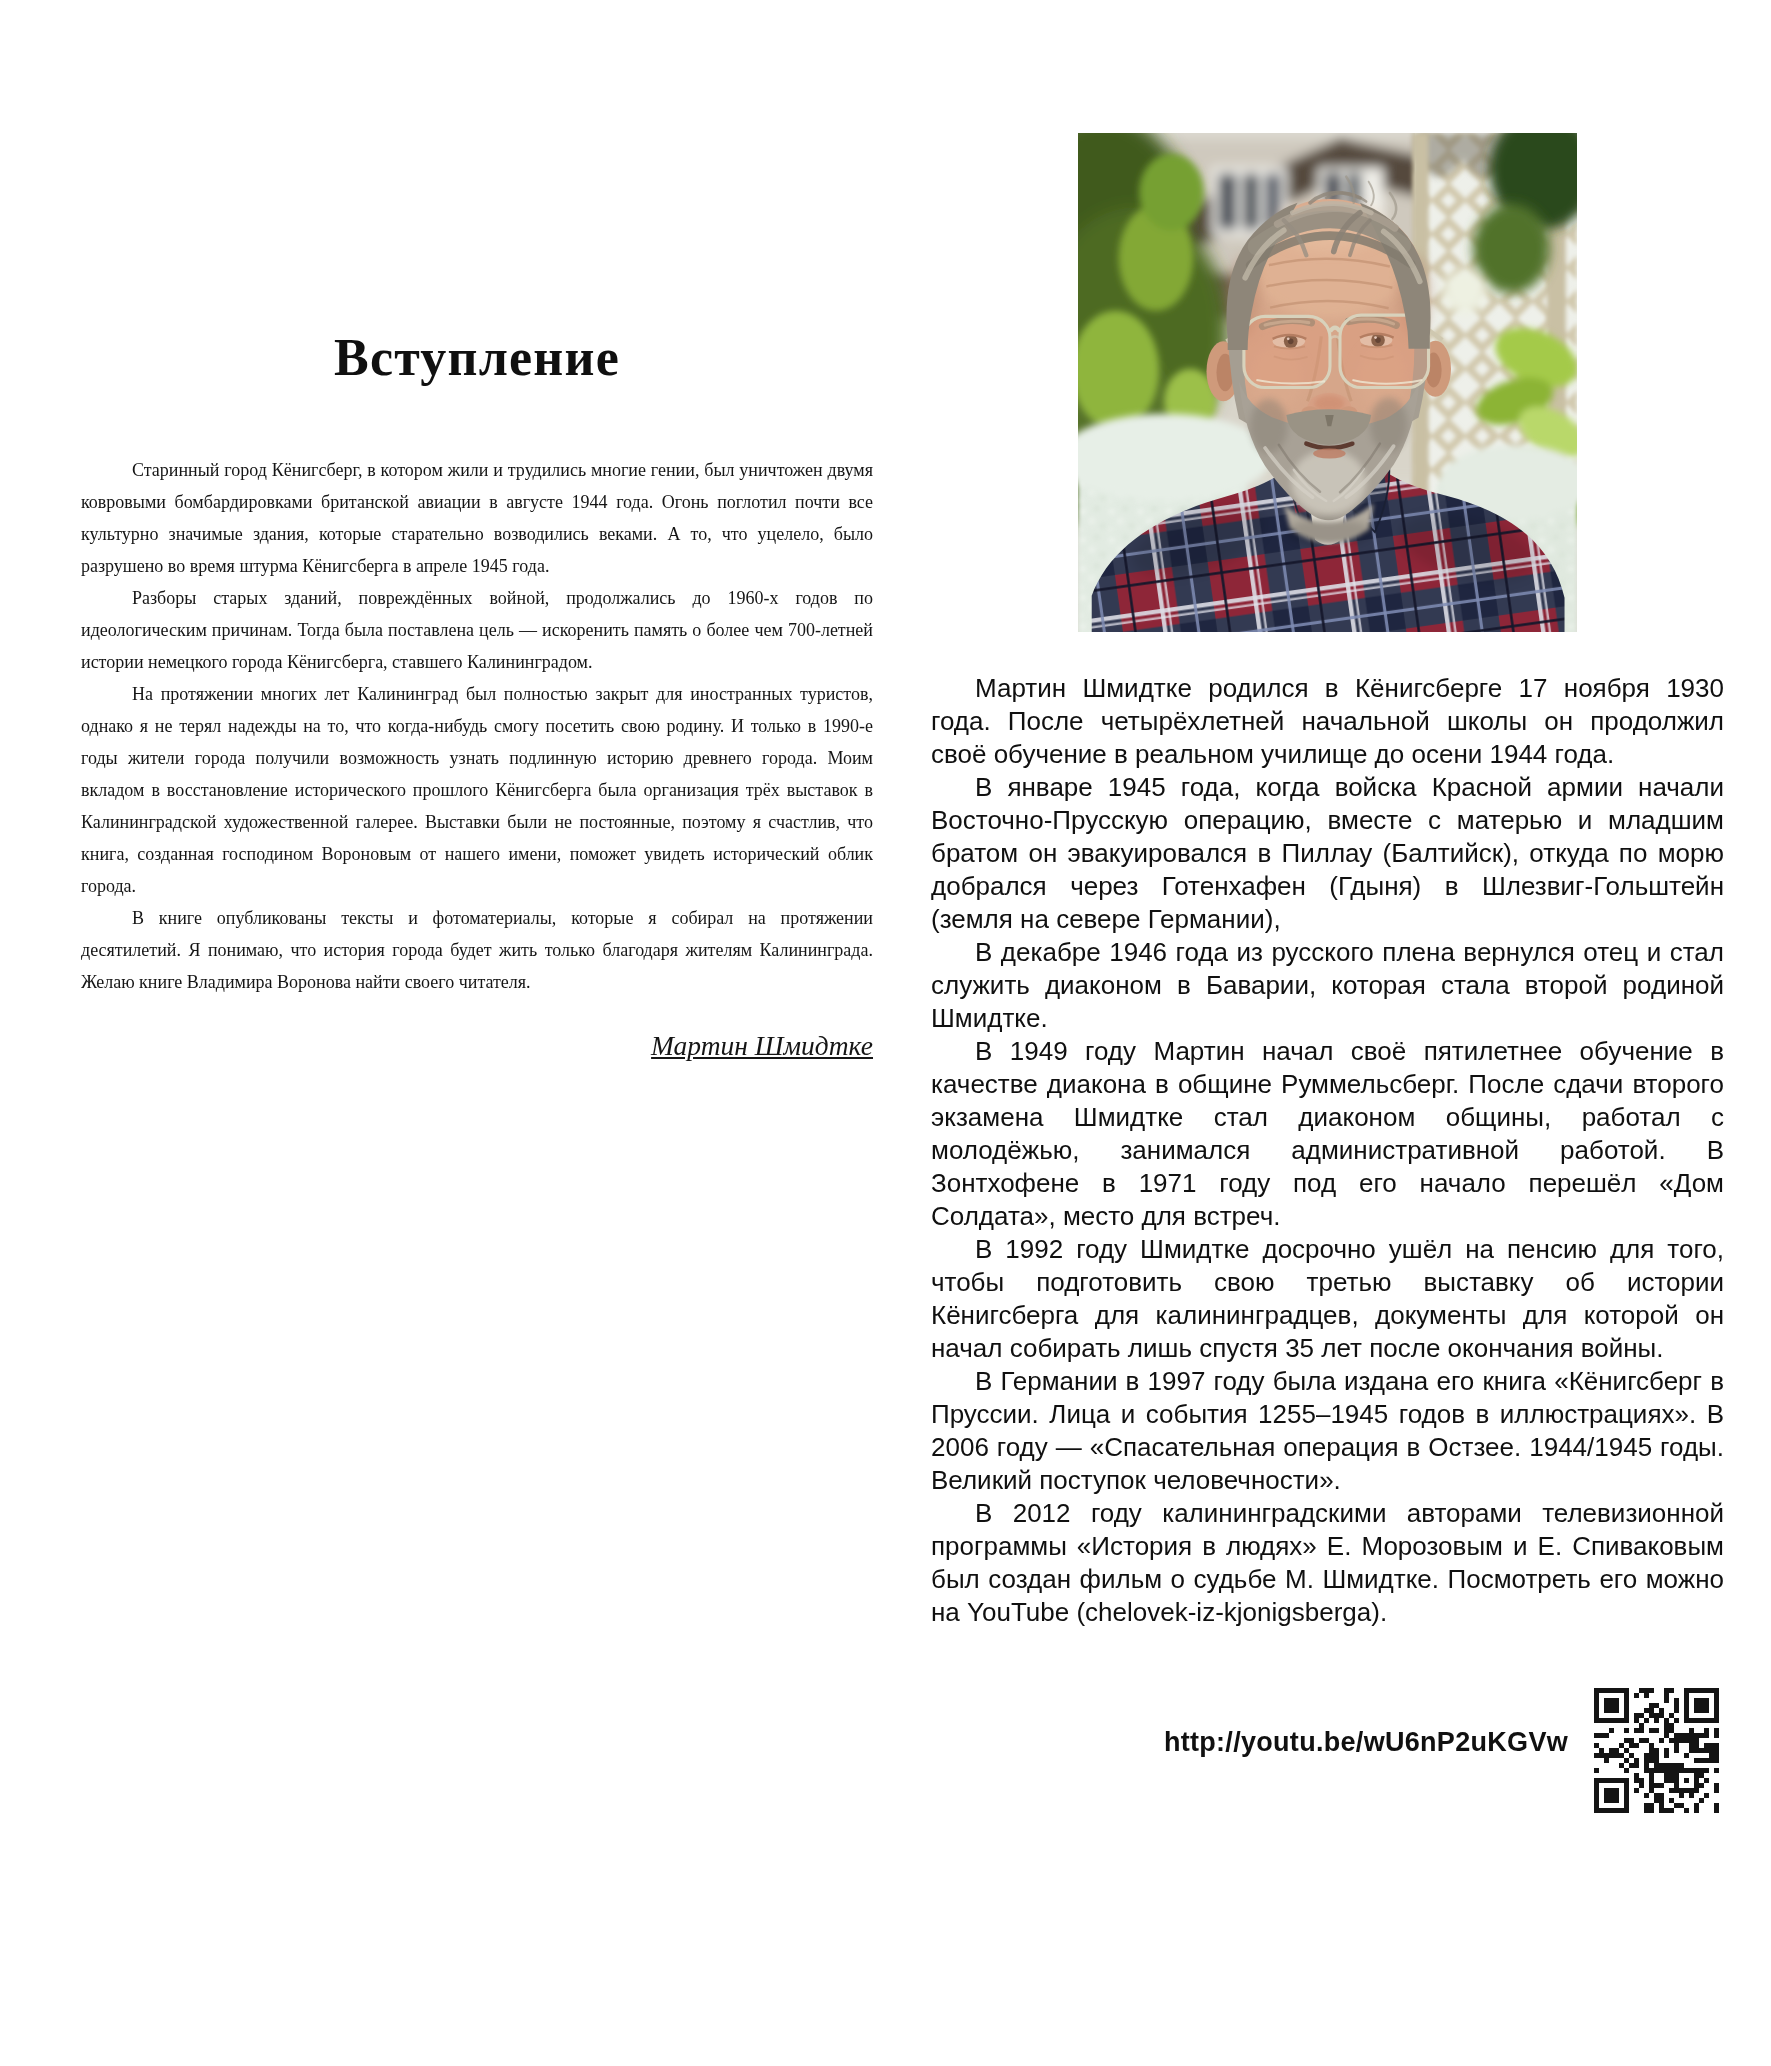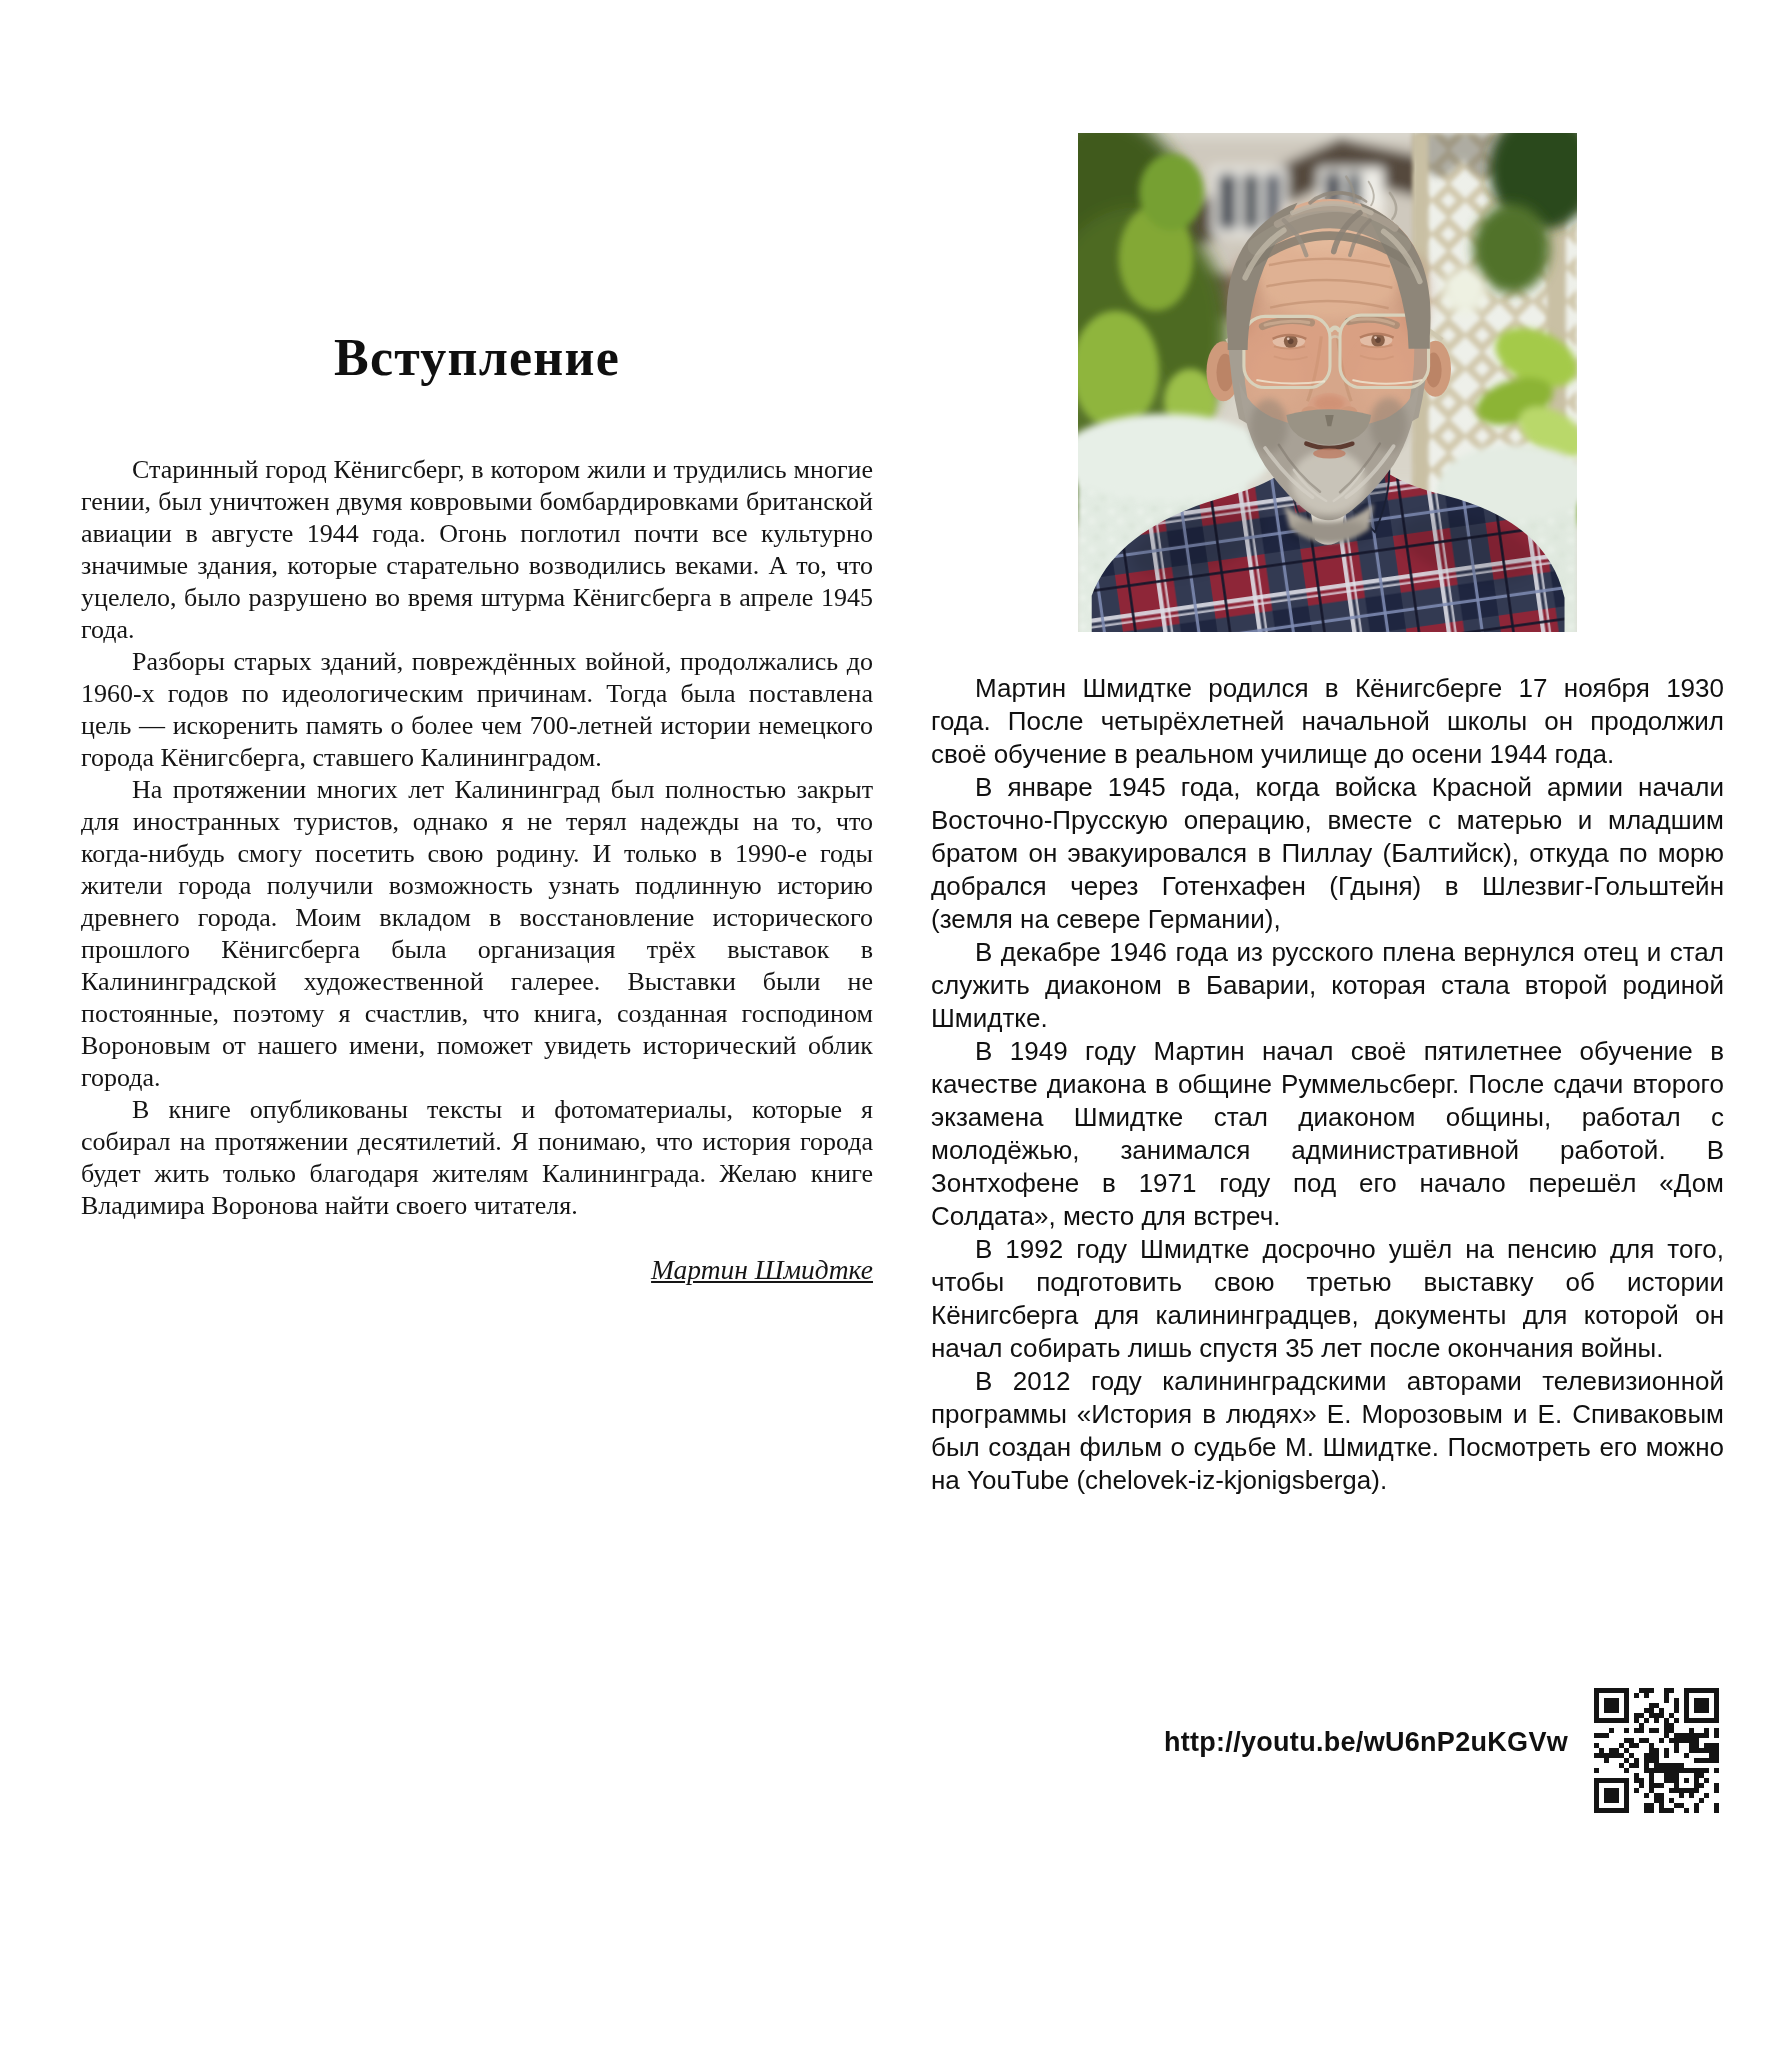--- a/index.html
+++ b/index.html
@@ -10,21 +10,21 @@
   .page{position:absolute;inset:0}
 
   
   .left-col{position:absolute;left:81px;top:0;width:792px}
   .title{
     margin:332px 0 0 0;text-align:center;
     font:700 52px/1 "Liberation Serif",serif;letter-spacing:1.2px;color:#101010;
   }
   .left-text{margin-top:70px}
   p.ser{
-    margin:0;font-family:"Liberation Serif",serif;font-size:26px;line-height:32px;
+    margin:0;font-family:"Liberation Serif",serif;font-size:18px;line-height:32px;
     text-align:justify;text-indent:51px;color:#151515;
   }
   .signature{
     margin-top:34px;text-align:right;
     font:italic 27.5px/1 "Liberation Serif",serif;color:#151515;text-decoration:underline;
   }
 
   
   .right-col{position:absolute;left:931px;top:4px;width:793px}
   .photo-frame{
@@ -303,20 +303,21 @@
         </g>
       </svg>
     </div>
 
     <div class="right-text">
       <p class="san">Мартин Шмидтке родился в Кёнигсберге 17 ноября 1930 года. После четырёхлетней начальной школы он продолжил своё обучение в реальном училище до осени 1944 года.</p>
       <p class="san">В январе 1945 года, когда войска Красной армии начали Восточно-Прусскую операцию, вместе с матерью и младшим братом он эвакуировался в Пиллау (Балтийск), откуда по морю добрался через Готенхафен (Гдыня) в Шлезвиг-Гольштейн (земля на севере Германии),</p>
       <p class="san">В декабре 1946 года из русского плена вернулся отец и стал служить диаконом в Баварии, которая стала второй родиной Шмидтке.</p>
       <p class="san">В 1949 году Мартин начал своё пятилетнее обучение в качестве диакона в общине Руммельсберг. После сдачи второго экзамена Шмидтке стал диаконом общины, работал с молодёжью, занимался административной работой. В Зонтхофене в 1971 году под его начало перешёл «Дом Солдата», место для встреч.</p>
       <p class="san">В 1992 году Шмидтке досрочно ушёл на пенсию для того, чтобы подготовить свою третью выставку об истории Кёнигсберга для калининградцев, документы для которой он начал собирать лишь спустя 35 лет после окончания войны.</p>
+      <p class="san">В Германии в 1997 году была издана его книга «Кёнигсберг в Пруссии. Лица и события 1255–1945 годов в иллюстрациях». В 2006 году — «Спасательная операция в Остзее. 1944/1945 годы. Великий поступок человечности».</p>
       <p class="san">В 2012 году калининградскими авторами телевизионной программы «История в людях» Е. Морозовым и Е. Спиваковым был создан фильм о судьбе М. Шмидтке. Посмотреть его можно на YouTube (chelovek-iz-kjonigsberga).</p>
     </div>
   </section>
 
   <div class="qr-row">
     <span class="url">http://youtu.be/wU6nP2uKGVw</span>
     <div id="qr">
         <svg xmlns="http://www.w3.org/2000/svg" width="135" height="135" viewBox="0 0 216 216" shape-rendering="crispEdges">
           <rect width="216" height="216" fill="#ffffff"></rect>
           <rect x="8" y="8" width="8" height="8" fill="#141414"></rect>

